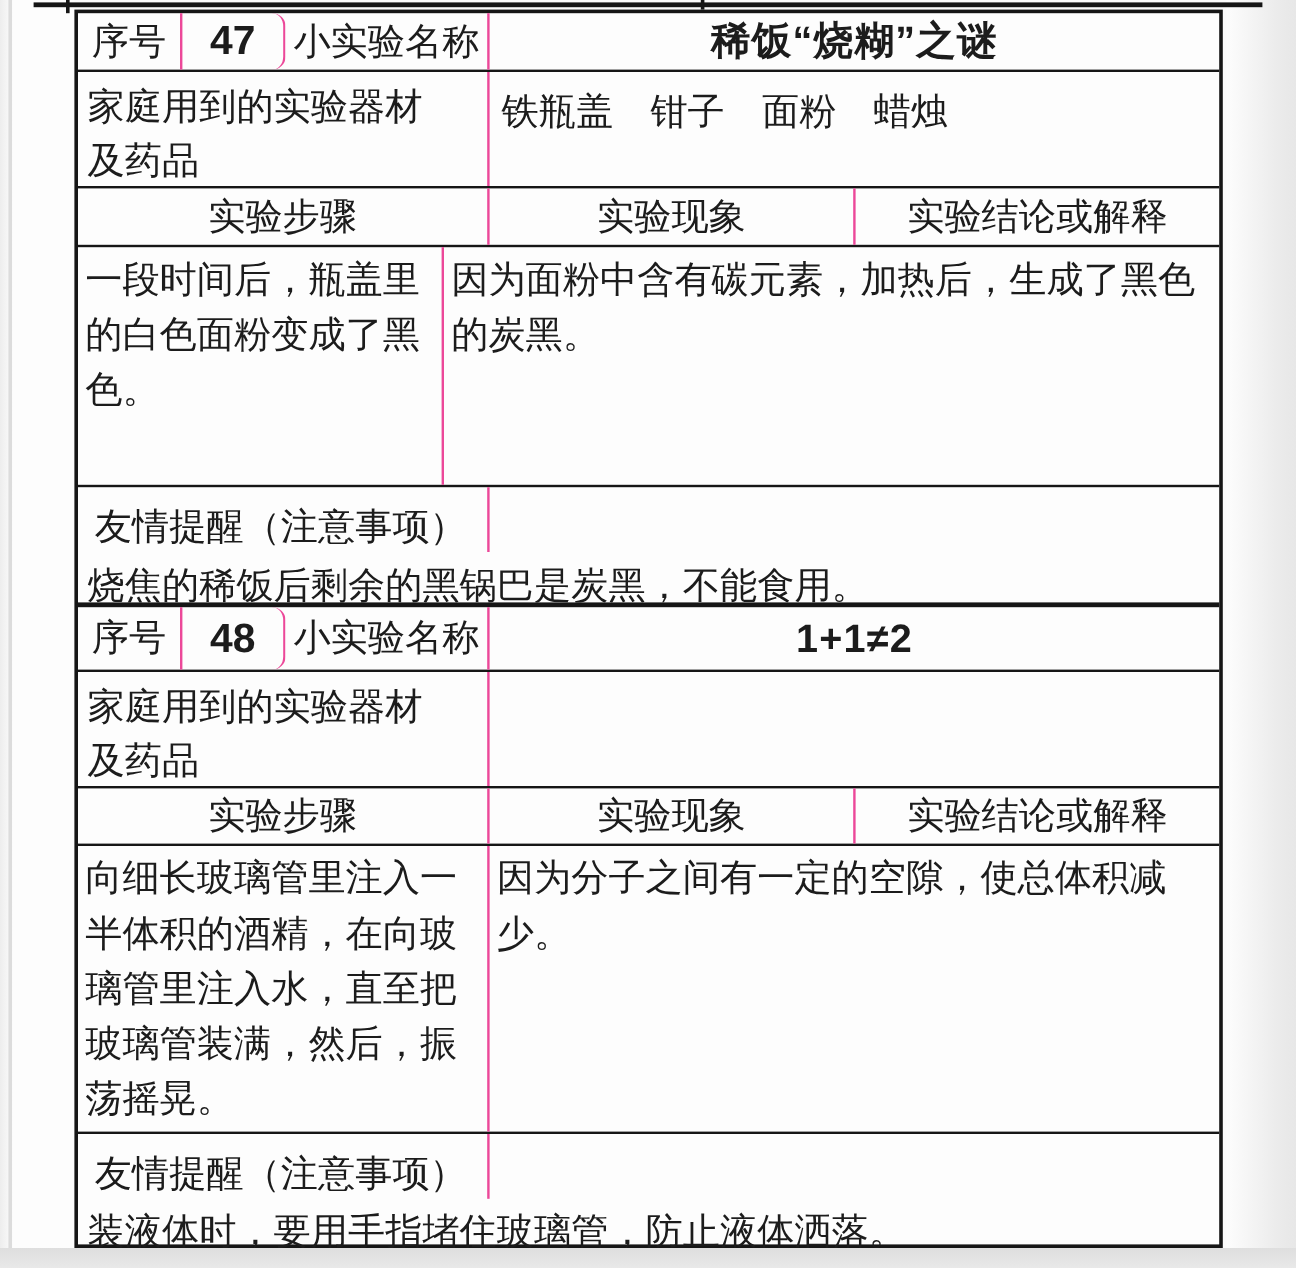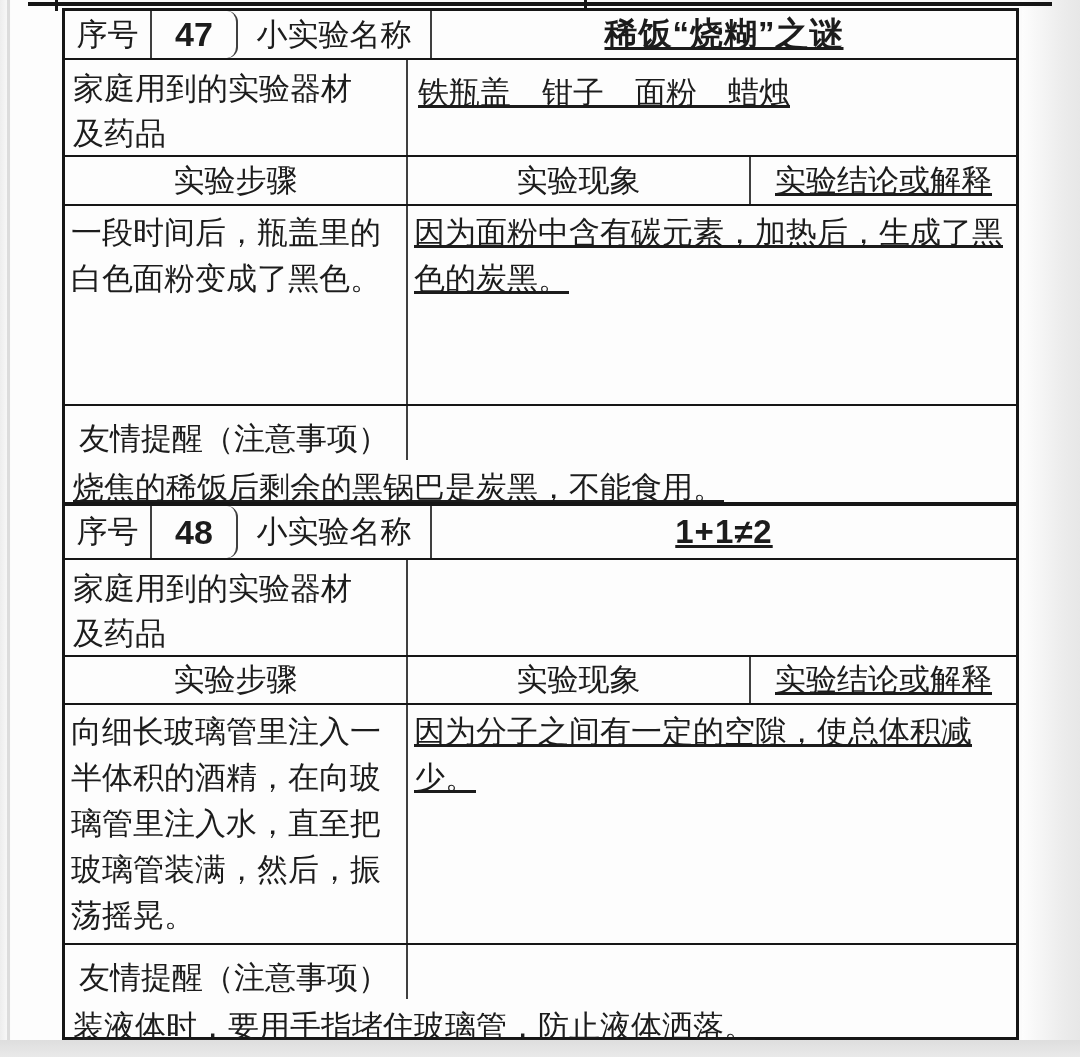--- a/index.html
+++ b/index.html
@@ -31,24 +31,24 @@
     display:flex; flex-direction:column;
   }
   .sect { display:flex; flex-direction:column; }
   .sect.s0 { border-bottom:4px solid #161616; }
   .sect.s1 { flex:1; }
   .row  { display:flex; box-sizing:border-box; border-bottom:2px solid #161616; }
   .row.nb { border-bottom:none;flex-direction:column; }
   .r1 {height:49px} .r2 {height:97px} .r3 {height:49px} .r4 {height:200px} .r5 {height:96px}
   .r6 {height:54px} .r7 {height:97px} .r8 {height:48px} .r9 {height:240px} .r10 {flex:1}
 
-  .cell { box-sizing:border-box; border-right:2px solid #404040; overflow:hidden; }
-  .cell.last { border-right:none;text-decoration:underline; }
-  .w1 {width:87px} .w2 {width:86px} .w3 {width:194px} .w4 {flex:1}
-  .wa {width:343px} .wb {width:343px} .wc {flex:1}
+  .cell { box-sizing:border-box; border-right:2px solid #ec4899; overflow:hidden; }
+  .cell.last { border-right:none; }
+  .w1 {width:87px} .w2 {width:86px} .w3 {width:170px} .w4 {flex:1}
+  .wa {width:343px} .wb {width:305px} .wc {flex:1}
 
   .center { display:flex; align-items:center; justify-content:center; }
   .lbl    { font-size:31px; }
   .num    { font-weight:bold; font-size:34px;border-radius:11px; }
   .title  { font-weight:bold; font-size:33px; letter-spacing:1px; }
   .head   { font-size:31px; }
   .body   { font-size:31px; line-height:46px; padding:4px 4px 0 6px; }
   .equip-label  { font-size:31px; line-height:45px; padding:6px 30px 0 8px; }
   .equip-val    { font-size:31px; padding:12px 8px 0 10px; }
   .remind-label { font-size:31px; padding:12px 0 0 14px; }

